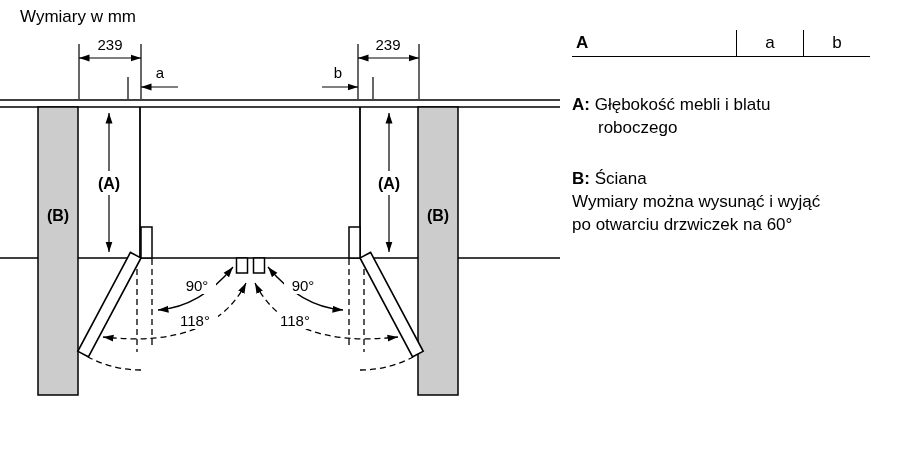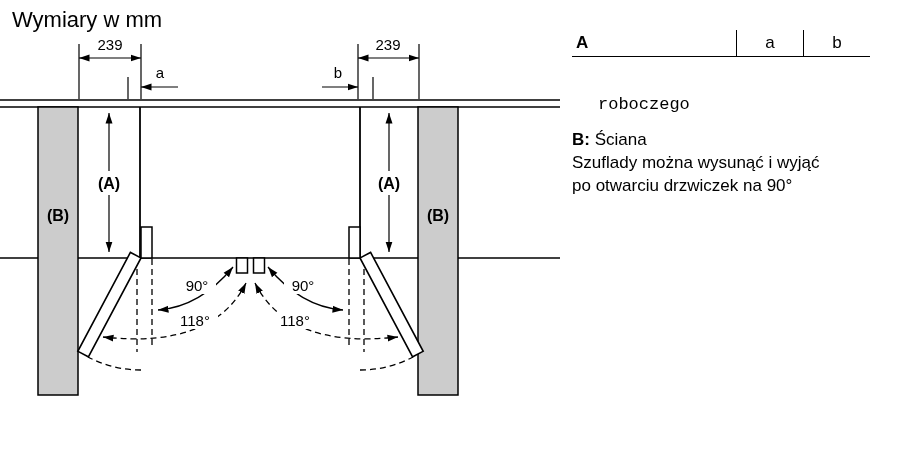--- a/index.html
+++ b/index.html
@@ -1,18 +1,18 @@
 <!DOCTYPE html>
 <html><head>
 <meta charset="utf-8">
 <style>
   html,body{margin:0;padding:0;background:#fff;}
   #page{position:relative;width:900px;height:450px;background:#fff;overflow:hidden;
         font-family:"Liberation Sans",sans-serif;color:#000;}
-  #title{position:absolute;left:12px;top:7px;font-size:22px;text-align:right;}
+  #title{position:absolute;left:20px;top:7px;font-size:17px;text-align:right;}
   #drawing{position:absolute;left:0;top:0;}
   svg text{font-family:"Liberation Sans",sans-serif;fill:#000;}
   .ln{stroke:#000;stroke-width:1.6;}
   .ln2{stroke:#000;stroke-width:1.8;}
   .lnt{stroke:#000;stroke-width:1.2;}
   .dash{stroke:#000;stroke-width:1.3;stroke-dasharray:6 4;fill:none;}
   .arc{fill:none;stroke:#000;stroke-width:1.3;}
   .dasharc{stroke-dasharray:6 4;}
   .wall{stroke:#000;stroke-width:1.5;}
   .door{fill:#fff;stroke:#000;stroke-width:1.6;}
@@ -22,23 +22,23 @@
   .ang{font-size:15px;}
   .panel{position:absolute;left:572px;top:30px;width:322px;font-size:17px;}
   .dims{border-collapse:collapse;font-size:17px;}
   .dims th,.dims td{padding:0 10px;height:26px;font-weight:normal;}
   .dims th.c1{font-weight:bold;}
   .dims .c1{width:150px;text-align:left;padding-left:4px;}
   .dims .cn{width:46px;text-align:center;}
   .dims .vl{border-left:1.5px solid #000;}
   .dims tr.rb > *{border-bottom:1.5px solid #000;}
   .notes{margin-top:36px;line-height:23px;}
-  .note-b{margin-top:12px;}
+  .note-b{margin-top:28px;}
   .bold{font-weight:bold;}
-  .indent{padding-left:26px;font-family:Liberation Mono, monospace;}
+  .indent{padding-left:26px;}
 </style>
 </head>
 <body>
 
 <div id="page">
 
   <svg id="drawing" width="565" height="450" viewBox="0 0 565 450">
     <defs>
       <marker id="arr" markerUnits="userSpaceOnUse" markerWidth="12" markerHeight="10" refX="10.5" refY="5" orient="auto-start-reverse">
         <path d="M0,1.5 L10.5,5 L0,8.5 z" fill="#000"></path>
@@ -154,26 +154,30 @@
           <tr class="rb">
         <th class="c1">A</th>
         <th class="cn vl">a</th>
         <th class="cn vl">b</th>
       </tr>
     </tbody>
       </table>
 
     <div class="notes">
       <div class="note-a">
+        <div>
+          <span class="bold">A:</span>
+          <span>Głębokość mebli i blatu</span>
+        </div>
         <div class="indent">roboczego</div>
       </div>
       <div class="note-b">
         <div>
           <span class="bold">B:</span>
           <span>Ściana</span>
         </div>
-        <div>Szuflady można wysunąć i wyjąć</div>
-        <div>po otwarciu drzwiczek na 90°</div>
+        <div>Wymiary można wysunąć i wyjąć</div>
+        <div>po otwarciu drzwiczek na 60°</div>
       </div>
     </div>
 
   </div>
 </div>
 
 </body></html>

